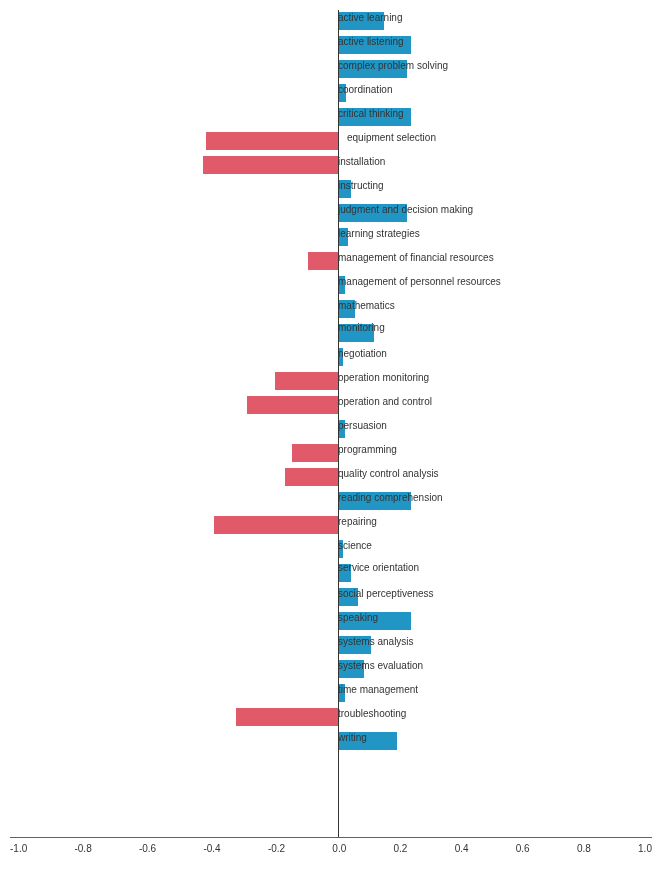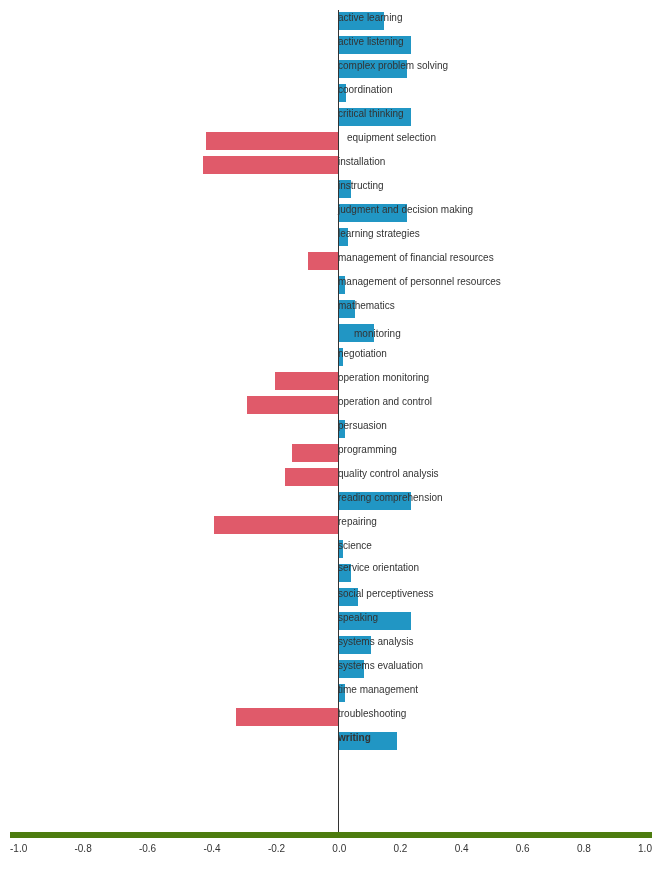--- a/index.html
+++ b/index.html
@@ -59,21 +59,21 @@
     .x-labels {
       display: flex;
       justify-content: space-between;
       margin-top: 5px;
       font-size: 10px;
       color: #333;
     }
     .bars-wrapper {
       position: relative;
       height: calc(100% - 20px);
-      border-bottom: 6px solid #4d7c0f;
+      border-bottom: 1px solid #4d7c0f;
     }
   </style>
 </head>
 <body>
 
 <div class="chart-container">
   <div class="bars-wrapper">
     <div class="axis-line"></div>
     <div id="bars-area" style="position: relative; width: 100%;">
         <div class="bar-row" style="position: relative; height: 23px;">
@@ -123,21 +123,21 @@
         <div class="bar-row" style="position: relative; height: 23px;">
           <div class="bar-positive" style="width: 6.6px; left: 328px; top: 2px; height: 18px; position: absolute; background: rgb(33, 150, 196); z-index: 1;"></div>
           <span class="bar-label" style="top: 2px;">management of personnel resources</span>
         </div>
         <div class="bar-row" style="position: relative; height: 23px;">
           <div class="bar-positive" style="width: 16.5px; left: 328px; top: 2px; height: 18px; position: absolute; background: rgb(33, 150, 196); z-index: 1;"></div>
           <span class="bar-label" style="top: 2px;">mathematics</span>
         </div>
         <div class="bar-row" style="position: relative; height: 23px;">
           <div class="bar-positive" style="width: 36.3px; left: 328px; top: 2px; height: 18px; position: absolute; background: rgb(33, 150, 196); z-index: 1;"></div>
-          <span class="bar-label" style="top: 6px; padding-left: 16px;">monitoring</span>
+          <span class="bar-label" style="top: 0;">monitoring</span>
         </div>
         <div class="bar-row" style="position: relative; height: 23px;">
           <div class="bar-positive" style="width: 4.95px; left: 328px; top: 2px; height: 18px; position: absolute; background: rgb(33, 150, 196); z-index: 1;"></div>
           <span class="bar-label" style="top: 2px;">negotiation</span>
         </div>
         <div class="bar-row" style="position: relative; height: 23px;">
           <div class="bar-negative" style="width: 62.7px; left: 265.3px; top: 2px; height: 18px; position: absolute; background: rgb(224, 90, 106); z-index: 1;"></div>
           <span class="bar-label" style="top: 2px;">operation monitoring</span>
         </div>
         <div class="bar-row" style="position: relative; height: 23px;">
@@ -189,21 +189,21 @@
           <span class="bar-label" style="top: 2px;">systems evaluation</span>
         </div>
         <div class="bar-row" style="position: relative; height: 23px;">
           <div class="bar-positive" style="width: 6.6px; left: 328px; top: 2px; height: 18px; position: absolute; background: rgb(33, 150, 196); z-index: 1;"></div>
           <span class="bar-label" style="top: 2px;">time management</span>
         </div>
         <div class="bar-row" style="position: relative; height: 23px;">
           <div class="bar-negative" style="width: 102.3px; left: 225.7px; top: 2px; height: 18px; position: absolute; background: rgb(224, 90, 106); z-index: 1;"></div>
           <span class="bar-label" style="top: 2px;">troubleshooting</span>
         </div>
-        <div class="bar-row" style="position: relative; height: 23px; font-weight: bold;">
+        <div class="bar-row" style="position: relative; height: 23px;">
           <div class="bar-positive" style="width: 59.4px; left: 328px; top: 2px; height: 18px; position: absolute; background: rgb(33, 150, 196); z-index: 1;"></div>
           <span class="bar-label" style="top: 2px;">writing</span>
         </div>
       </div>
   </div>
   <div class="x-labels" id="x-labels">
       <span>-1.0</span>
       <span>-0.8</span>
       <span>-0.6</span>
       <span>-0.4</span>

